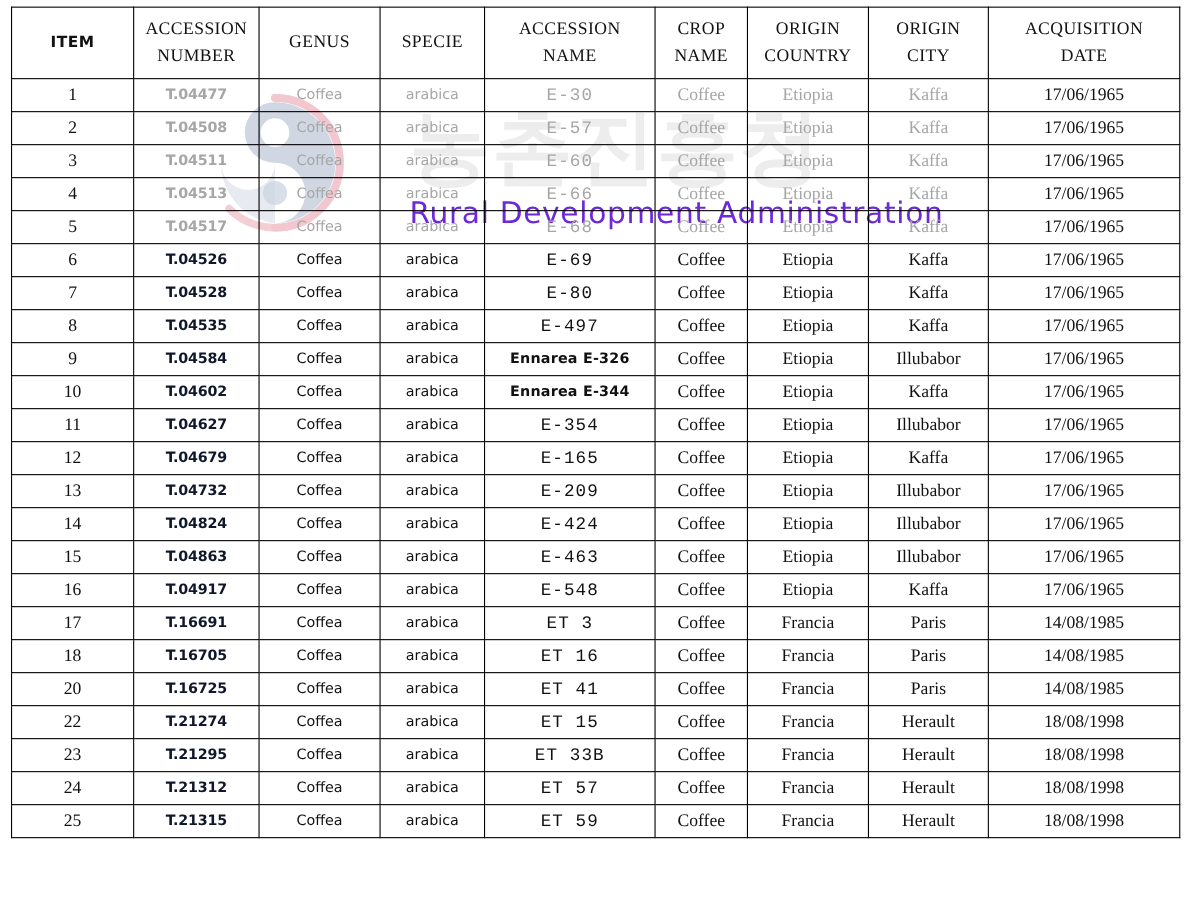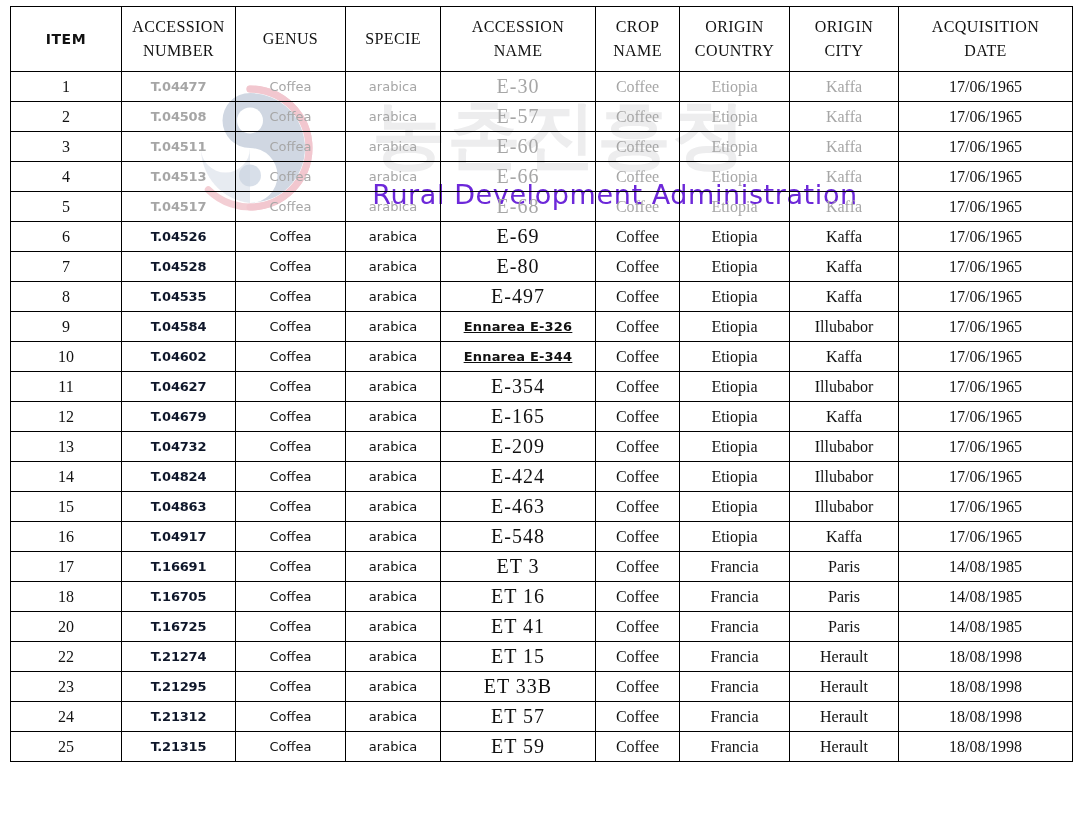--- a/index.html
+++ b/index.html
@@ -124,31 +124,30 @@
   }
   td.c-genus,
   td.c-specie {
     font-family: "DejaVu Sans", sans-serif;
     font-size: 13px;
     font-weight: 400;
     color: #111111;
     margin-top: 48px;
   }
   td.c-accname {
-    font-family: Liberation Serif, serif;
-    font-size: 20px;
+    font-family: Liberation Mono, monospace;
+    font-size: 16px;
     color: #111111;
     letter-spacing: 1px;
   }
   td.c-accname.sans {
     font-family: "DejaVu Sans", sans-serif;
     font-size: 13px;
     font-weight: 700;
     letter-spacing: .2px;
-    text-decoration: underline;
   }
   td.c-crop,
   td.c-country,
   td.c-city {
     font-family: "Liberation Serif", serif;
     font-size: 16px;
     color: #111111;
   }
   td.c-date {
     font-family: "Liberation Serif", serif;

